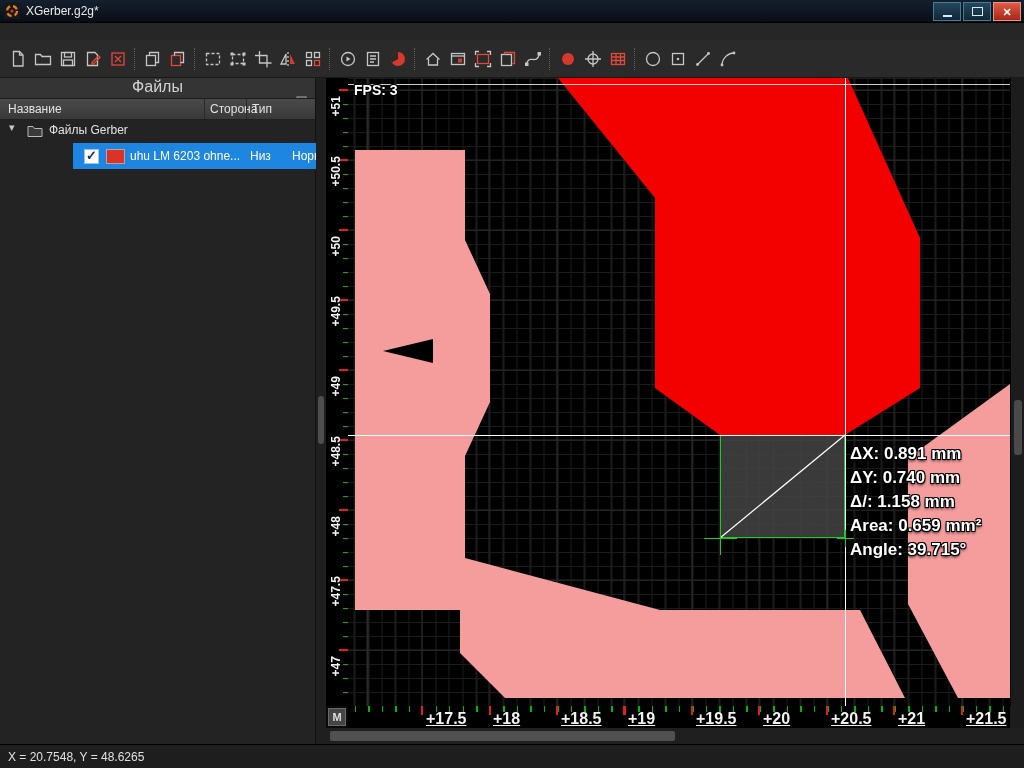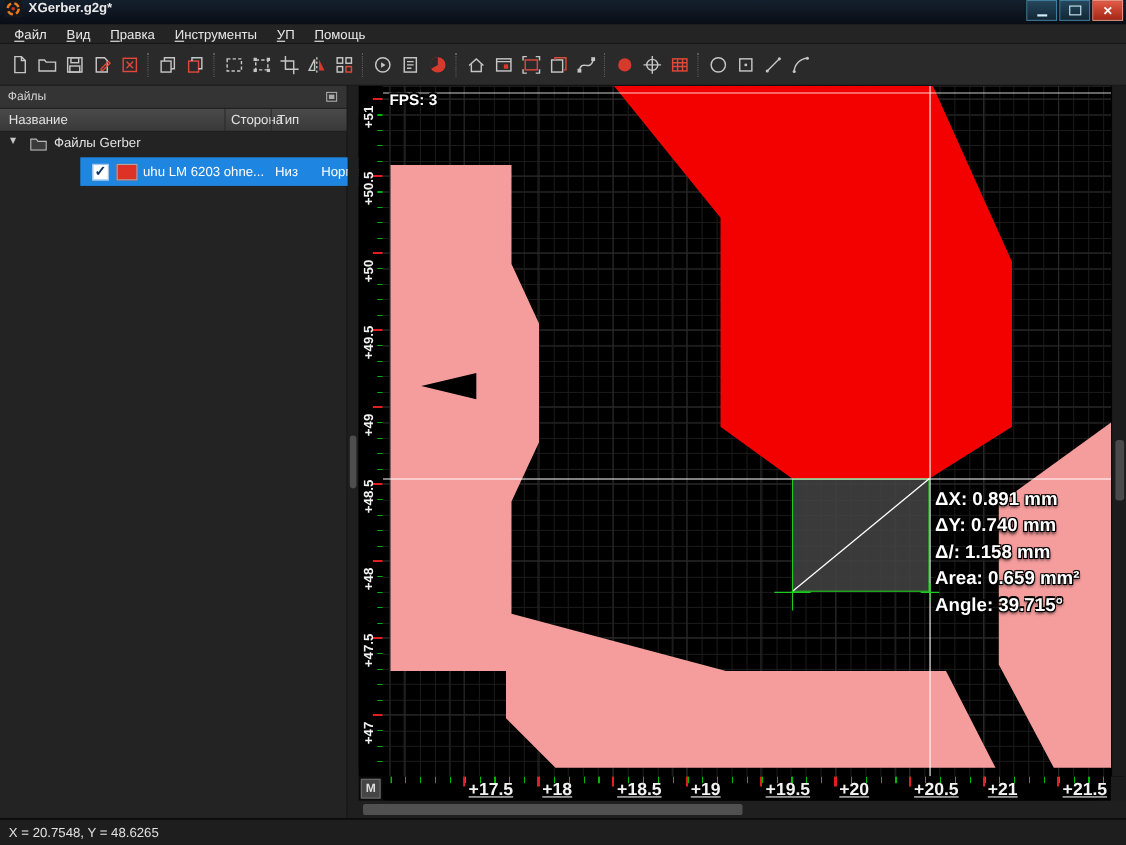--- a/index.html
+++ b/index.html
@@ -2,21 +2,21 @@
 <html><head>
 <meta charset="utf-8">
 <style>
   html,body{margin:0;padding:0;background:#111;}
   .window{position:relative;width:1024px;height:768px;overflow:hidden;background:#262626;
           font-family:"Liberation Sans",sans-serif;color:#e6e6e6;}
 
   
   .titlebar{position:absolute;left:0;top:0;width:1024px;height:22px;
             background:linear-gradient(#15202e,#090d15);border-bottom:1px solid #000;
-            display:flex;font-weight:bold;}
+            display:flex;align-items:center;}
   .app-icon{width:16px;height:16px;margin:0 6px 0 4px;}
   .title-text{font-size:12px;color:#eaeaea;}
   .win-buttons{margin-left:auto;display:flex;gap:2px;padding-right:3px;}
   .wbtn{width:26px;height:17px;border:1px solid #3f7d9b;background:linear-gradient(#25475c,#122736);
         display:flex;align-items:center;justify-content:center;}
   .glyph-min{width:9px;height:2px;background:#cfeef8;margin-top:9px;}
   .glyph-max{width:9px;height:7px;border:1px solid #cfeef8;}
   .wbtn.close{border-color:#e8927f;background:linear-gradient(#e25b45,#a62616);}
   .glyph-close::before{content:"✕";font-size:11px;font-weight:bold;color:#fff;line-height:15px;}
 
@@ -32,21 +32,21 @@
   .tbtn svg{display:block;stroke:#c6c6c6;fill:none;stroke-width:1.3;}
   .tbtn svg .r{stroke:#e0483a;}
   .tbtn svg .rf{fill:#d63a2c;stroke:none;}
   .tbtn svg .gf{fill:#c6c6c6;stroke:none;}
   .tsep{width:1px;height:22px;border-left:1px dotted #5d5d5d;margin:0 4px;flex:0 0 auto;}
 
   
   .files-panel{position:absolute;left:0;top:78px;width:316px;height:666px;background:#232323;
                border-right:1px solid #121212;box-sizing:border-box;}
   .panel-title-bar{height:20px;background:#343434;border-bottom:1px solid #1d1d1d;
-                   display:flex;align-items:center;padding:0 7px;font-size:11px;color:#d2d2d2;}
+                   display:flex;align-items:center;padding:0 7px;font-size:16px;color:#d2d2d2;flex-direction:column;}
   .float-btn{margin-left:auto;}
   .columns{position:relative;height:20px;background:linear-gradient(#4a4a4a,#393939);
            border-bottom:1px solid #202020;font-size:12px;color:#e2e2e2;}
   .col-name{position:absolute;left:8px;top:3px;}
   .col-side{position:absolute;left:210px;top:3px;}
   .col-type{position:absolute;left:252px;top:3px;}
   .col-sep{position:absolute;top:0;width:1px;height:20px;background:#2b2b2b;}
   .tree{position:absolute;left:0;top:40px;right:1px;bottom:0;}
   .root-row{position:absolute;left:0;top:0;height:25px;width:100%;}
   .expander{position:absolute;left:9px;top:3px;width:12px;height:16px;color:#c8c8c8;font-size:11px;}
@@ -132,28 +132,20 @@
         </div>
       <div class="wbtn">
           <span class="glyph-max"></span>
         </div>
       <div class="wbtn close">
           <span class="glyph-close"></span>
         </div>
     </div>
   </div>
 
-  <div class="menubar">
-    <span class="menu-item"><u>Ф</u>айл</span>
-    <span class="menu-item"><u>В</u>ид</span>
-    <span class="menu-item"><u>П</u>равка</span>
-    <span class="menu-item"><u>И</u>нструменты</span>
-    <span class="menu-item"><u>У</u>П</span>
-    <span class="menu-item"><u>П</u>омощь</span>
-  </div>
 
   <div class="toolbar">
     <div class="tbtn">
         <svg width="18" height="18">
           <path d="M4.5 1.5h6l3.5 3.5v11h-9.5z"></path>
           <path d="M10.5 1.5v3.5h3.5"></path>
         </svg>
       </div>
     <div class="tbtn">
         <svg width="18" height="18">

